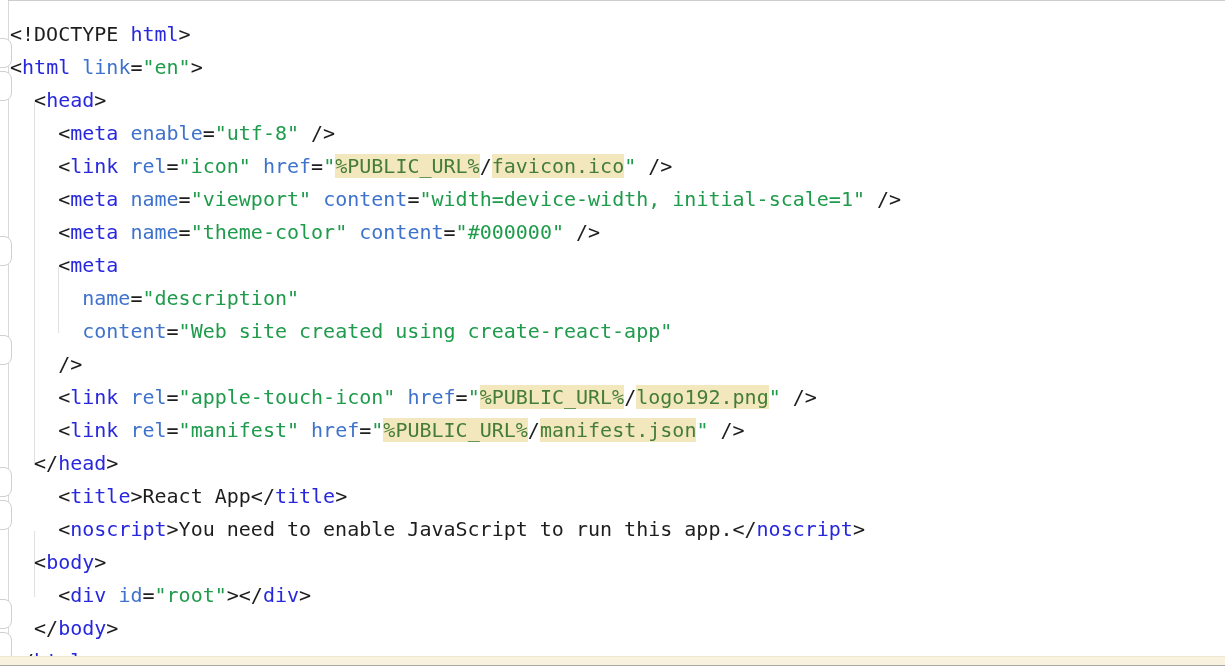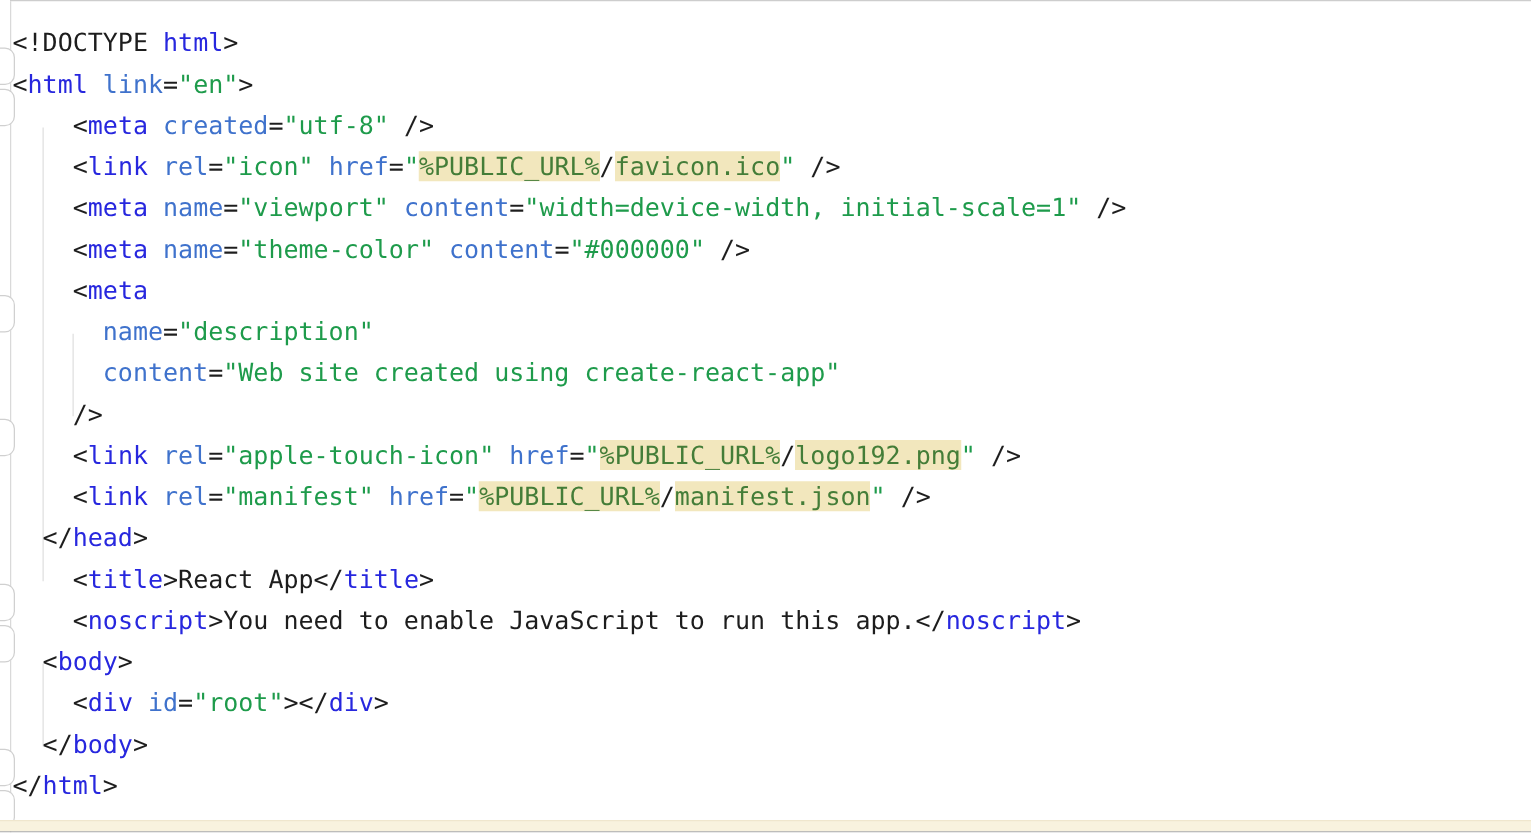--- a/index.html
+++ b/index.html
@@ -31,21 +31,22 @@
 </style>
 </head>
 <body>
 
 <div class="editor">
   <div class="top-edge-line"></div>
   <div class="fold-rail"></div>
   <div class="code-lines">
       <div class="line"><span class="pln">&lt;!DOCTYPE </span><span class="tag">html</span><span class="pln">&gt;</span></div>
       <div class="line"><span class="pln">&lt;</span><span class="tag">html</span><span class="pln"> </span><span class="att">link</span><span class="pln">=</span><span class="str">"en"</span><span class="pln">&gt;</span></div>
-      <div class="line"><span class="pln">    &lt;</span><span class="tag">meta</span><span class="pln"> </span><span class="att">created</span><span class="pln">=</span><span class="str">"utf-8"</span><span class="pln"> /&gt;</span></div>
+      <div class="line"><span class="pln">  &lt;</span><span class="tag">head</span><span class="pln">&gt;</span></div>
+      <div class="line"><span class="pln">    &lt;</span><span class="tag">meta</span><span class="pln"> </span><span class="att">enable</span><span class="pln">=</span><span class="str">"utf-8"</span><span class="pln"> /&gt;</span></div>
       <div class="line"><span class="pln">    &lt;</span><span class="tag">link</span><span class="pln"> </span><span class="att">rel</span><span class="pln">=</span><span class="str">"icon"</span><span class="pln"> </span><span class="att">href</span><span class="pln">=</span><span class="str">"</span><span class="hl">%PUBLIC_URL%</span><span class="pln">/</span><span class="hl">favicon.ico</span><span class="str">"</span><span class="pln"> /&gt;</span></div>
       <div class="line"><span class="pln">    &lt;</span><span class="tag">meta</span><span class="pln"> </span><span class="att">name</span><span class="pln">=</span><span class="str">"viewport"</span><span class="pln"> </span><span class="att">content</span><span class="pln">=</span><span class="str">"width=device-width, initial-scale=1"</span><span class="pln"> /&gt;</span></div>
       <div class="line"><span class="pln">    &lt;</span><span class="tag">meta</span><span class="pln"> </span><span class="att">name</span><span class="pln">=</span><span class="str">"theme-color"</span><span class="pln"> </span><span class="att">content</span><span class="pln">=</span><span class="str">"#000000"</span><span class="pln"> /&gt;</span></div>
       <div class="line"><span class="pln">    &lt;</span><span class="tag">meta</span></div>
       <div class="line"><span class="pln">      </span><span class="att">name</span><span class="pln">=</span><span class="str">"description"</span></div>
       <div class="line"><span class="pln">      </span><span class="att">content</span><span class="pln">=</span><span class="str">"Web site created using create-react-app"</span></div>
       <div class="line"><span class="pln">    /&gt;</span></div>
       <div class="line"><span class="pln">    &lt;</span><span class="tag">link</span><span class="pln"> </span><span class="att">rel</span><span class="pln">=</span><span class="str">"apple-touch-icon"</span><span class="pln"> </span><span class="att">href</span><span class="pln">=</span><span class="str">"</span><span class="hl">%PUBLIC_URL%</span><span class="pln">/</span><span class="hl">logo192.png</span><span class="str">"</span><span class="pln"> /&gt;</span></div>
       <div class="line"><span class="pln">    &lt;</span><span class="tag">link</span><span class="pln"> </span><span class="att">rel</span><span class="pln">=</span><span class="str">"manifest"</span><span class="pln"> </span><span class="att">href</span><span class="pln">=</span><span class="str">"</span><span class="hl">%PUBLIC_URL%</span><span class="pln">/</span><span class="hl">manifest.json</span><span class="str">"</span><span class="pln"> /&gt;</span></div>
       <div class="line"><span class="pln">  &lt;/</span><span class="tag">head</span><span class="pln">&gt;</span></div>

